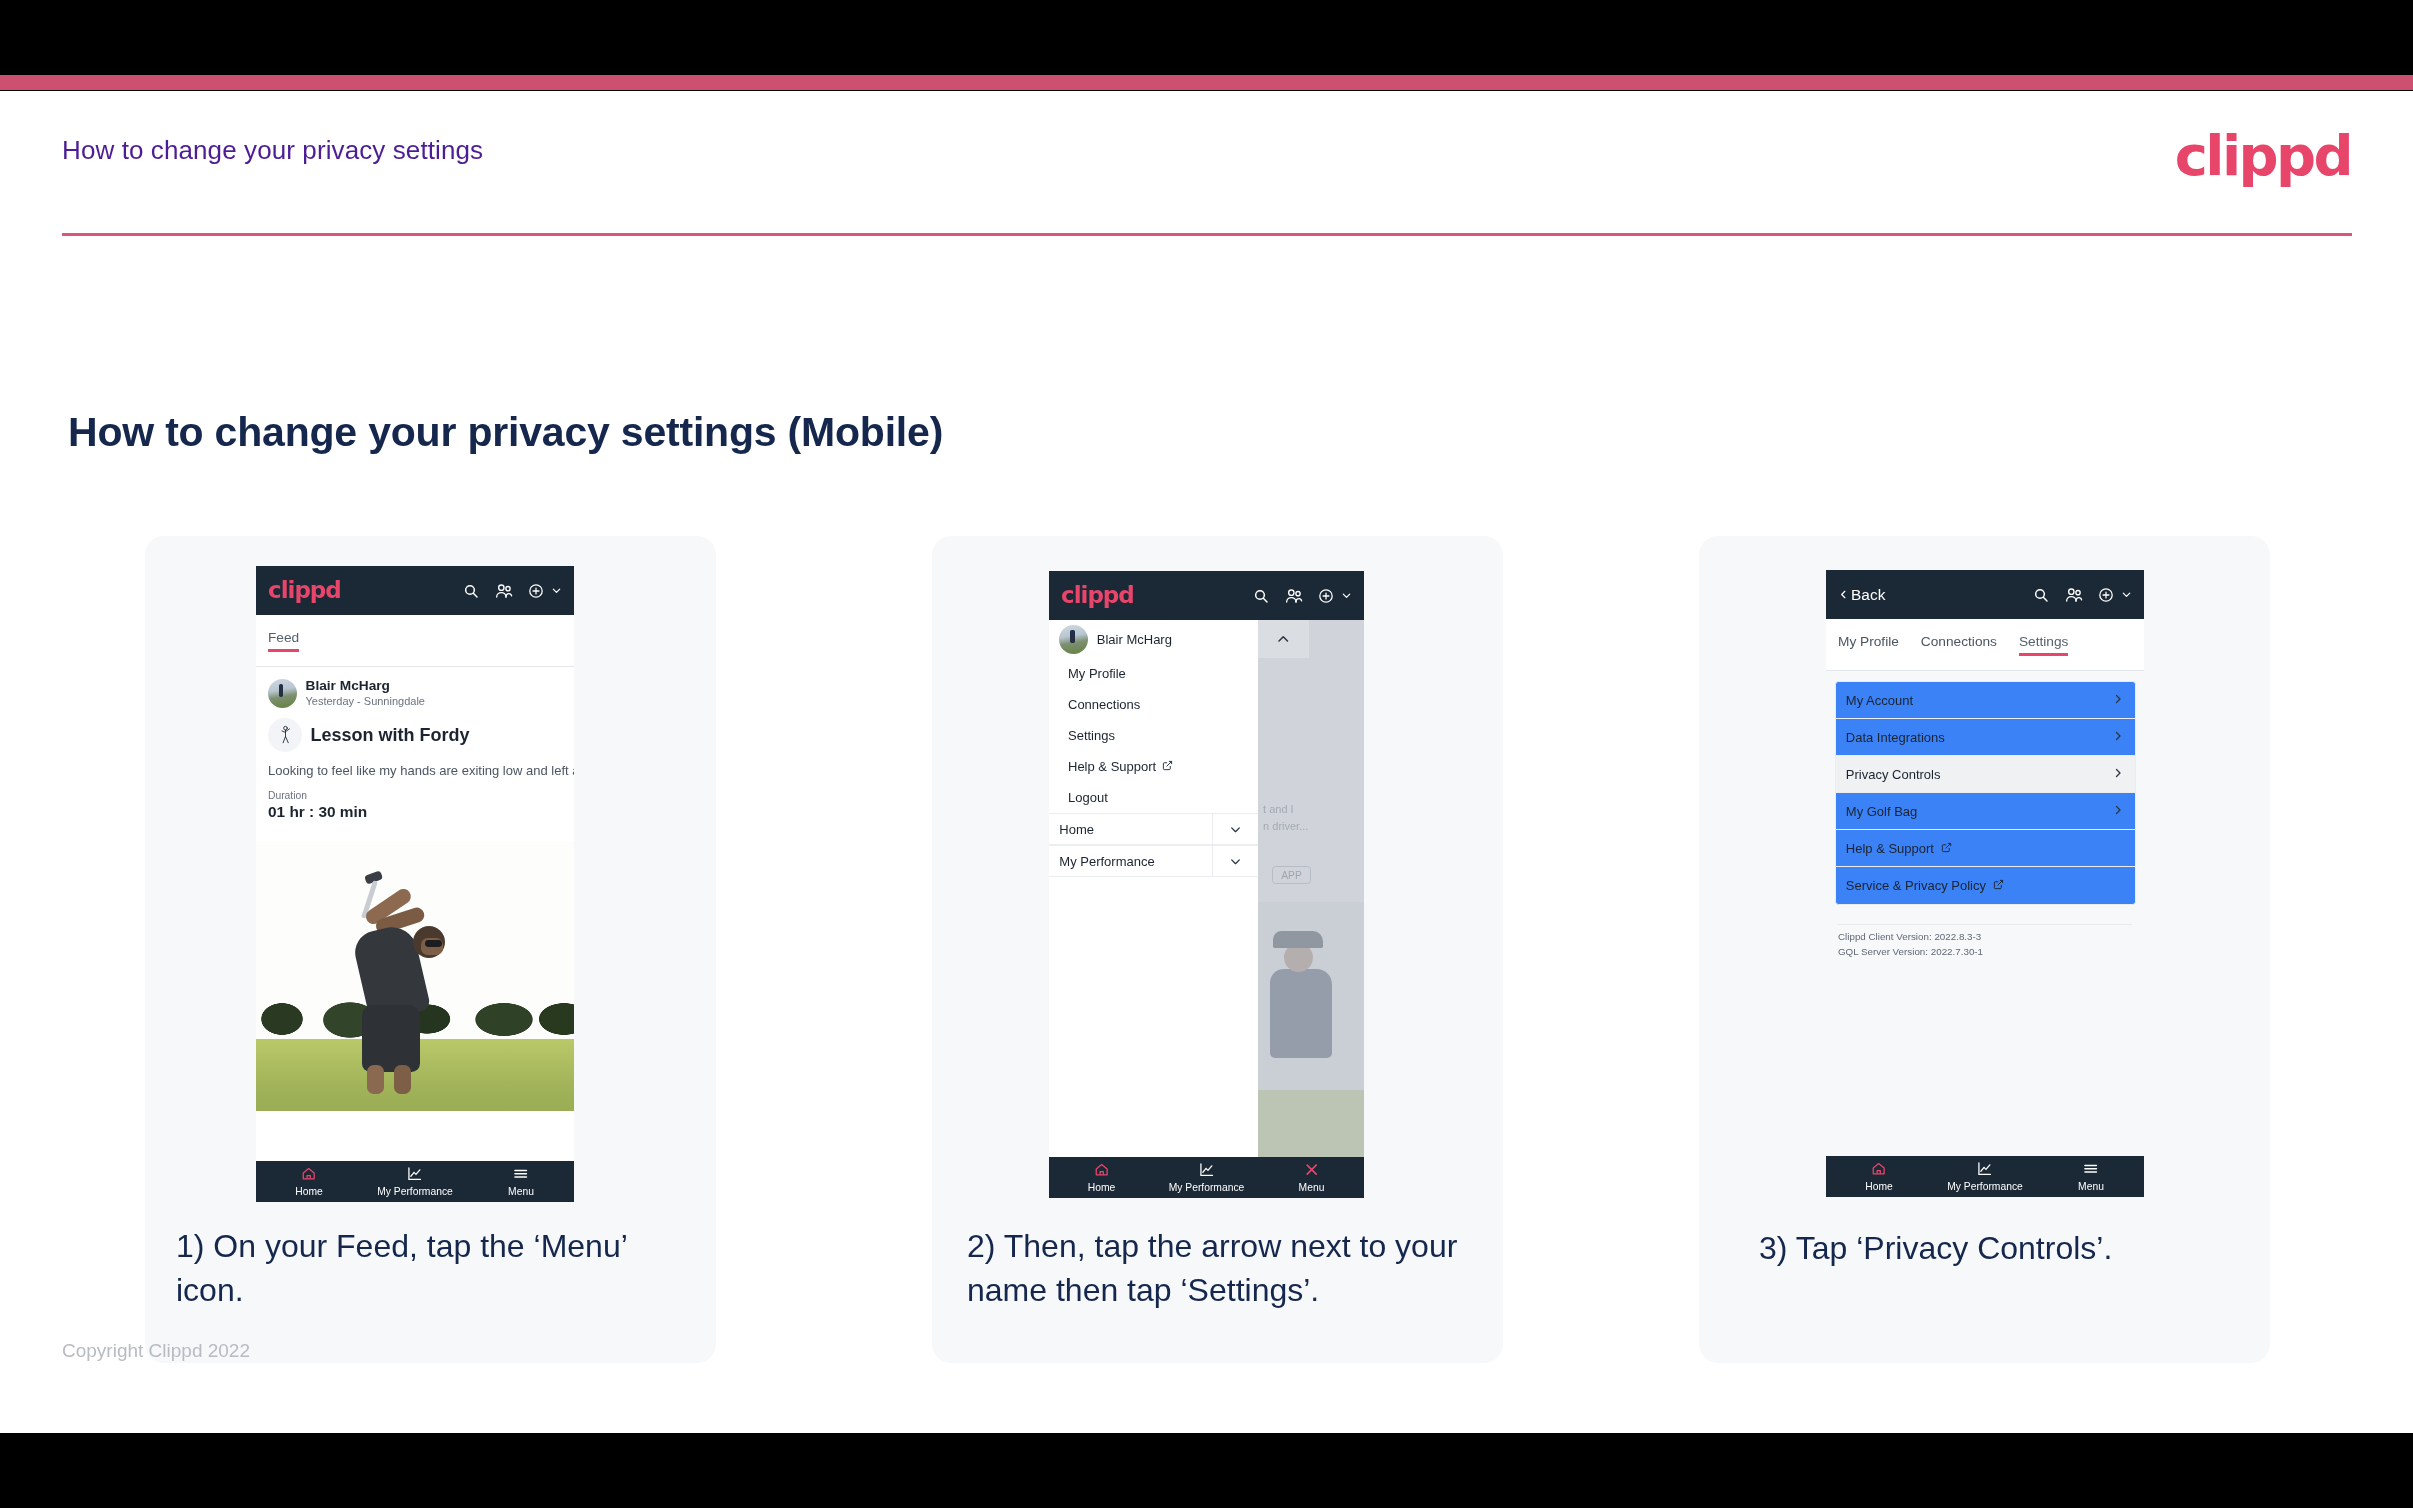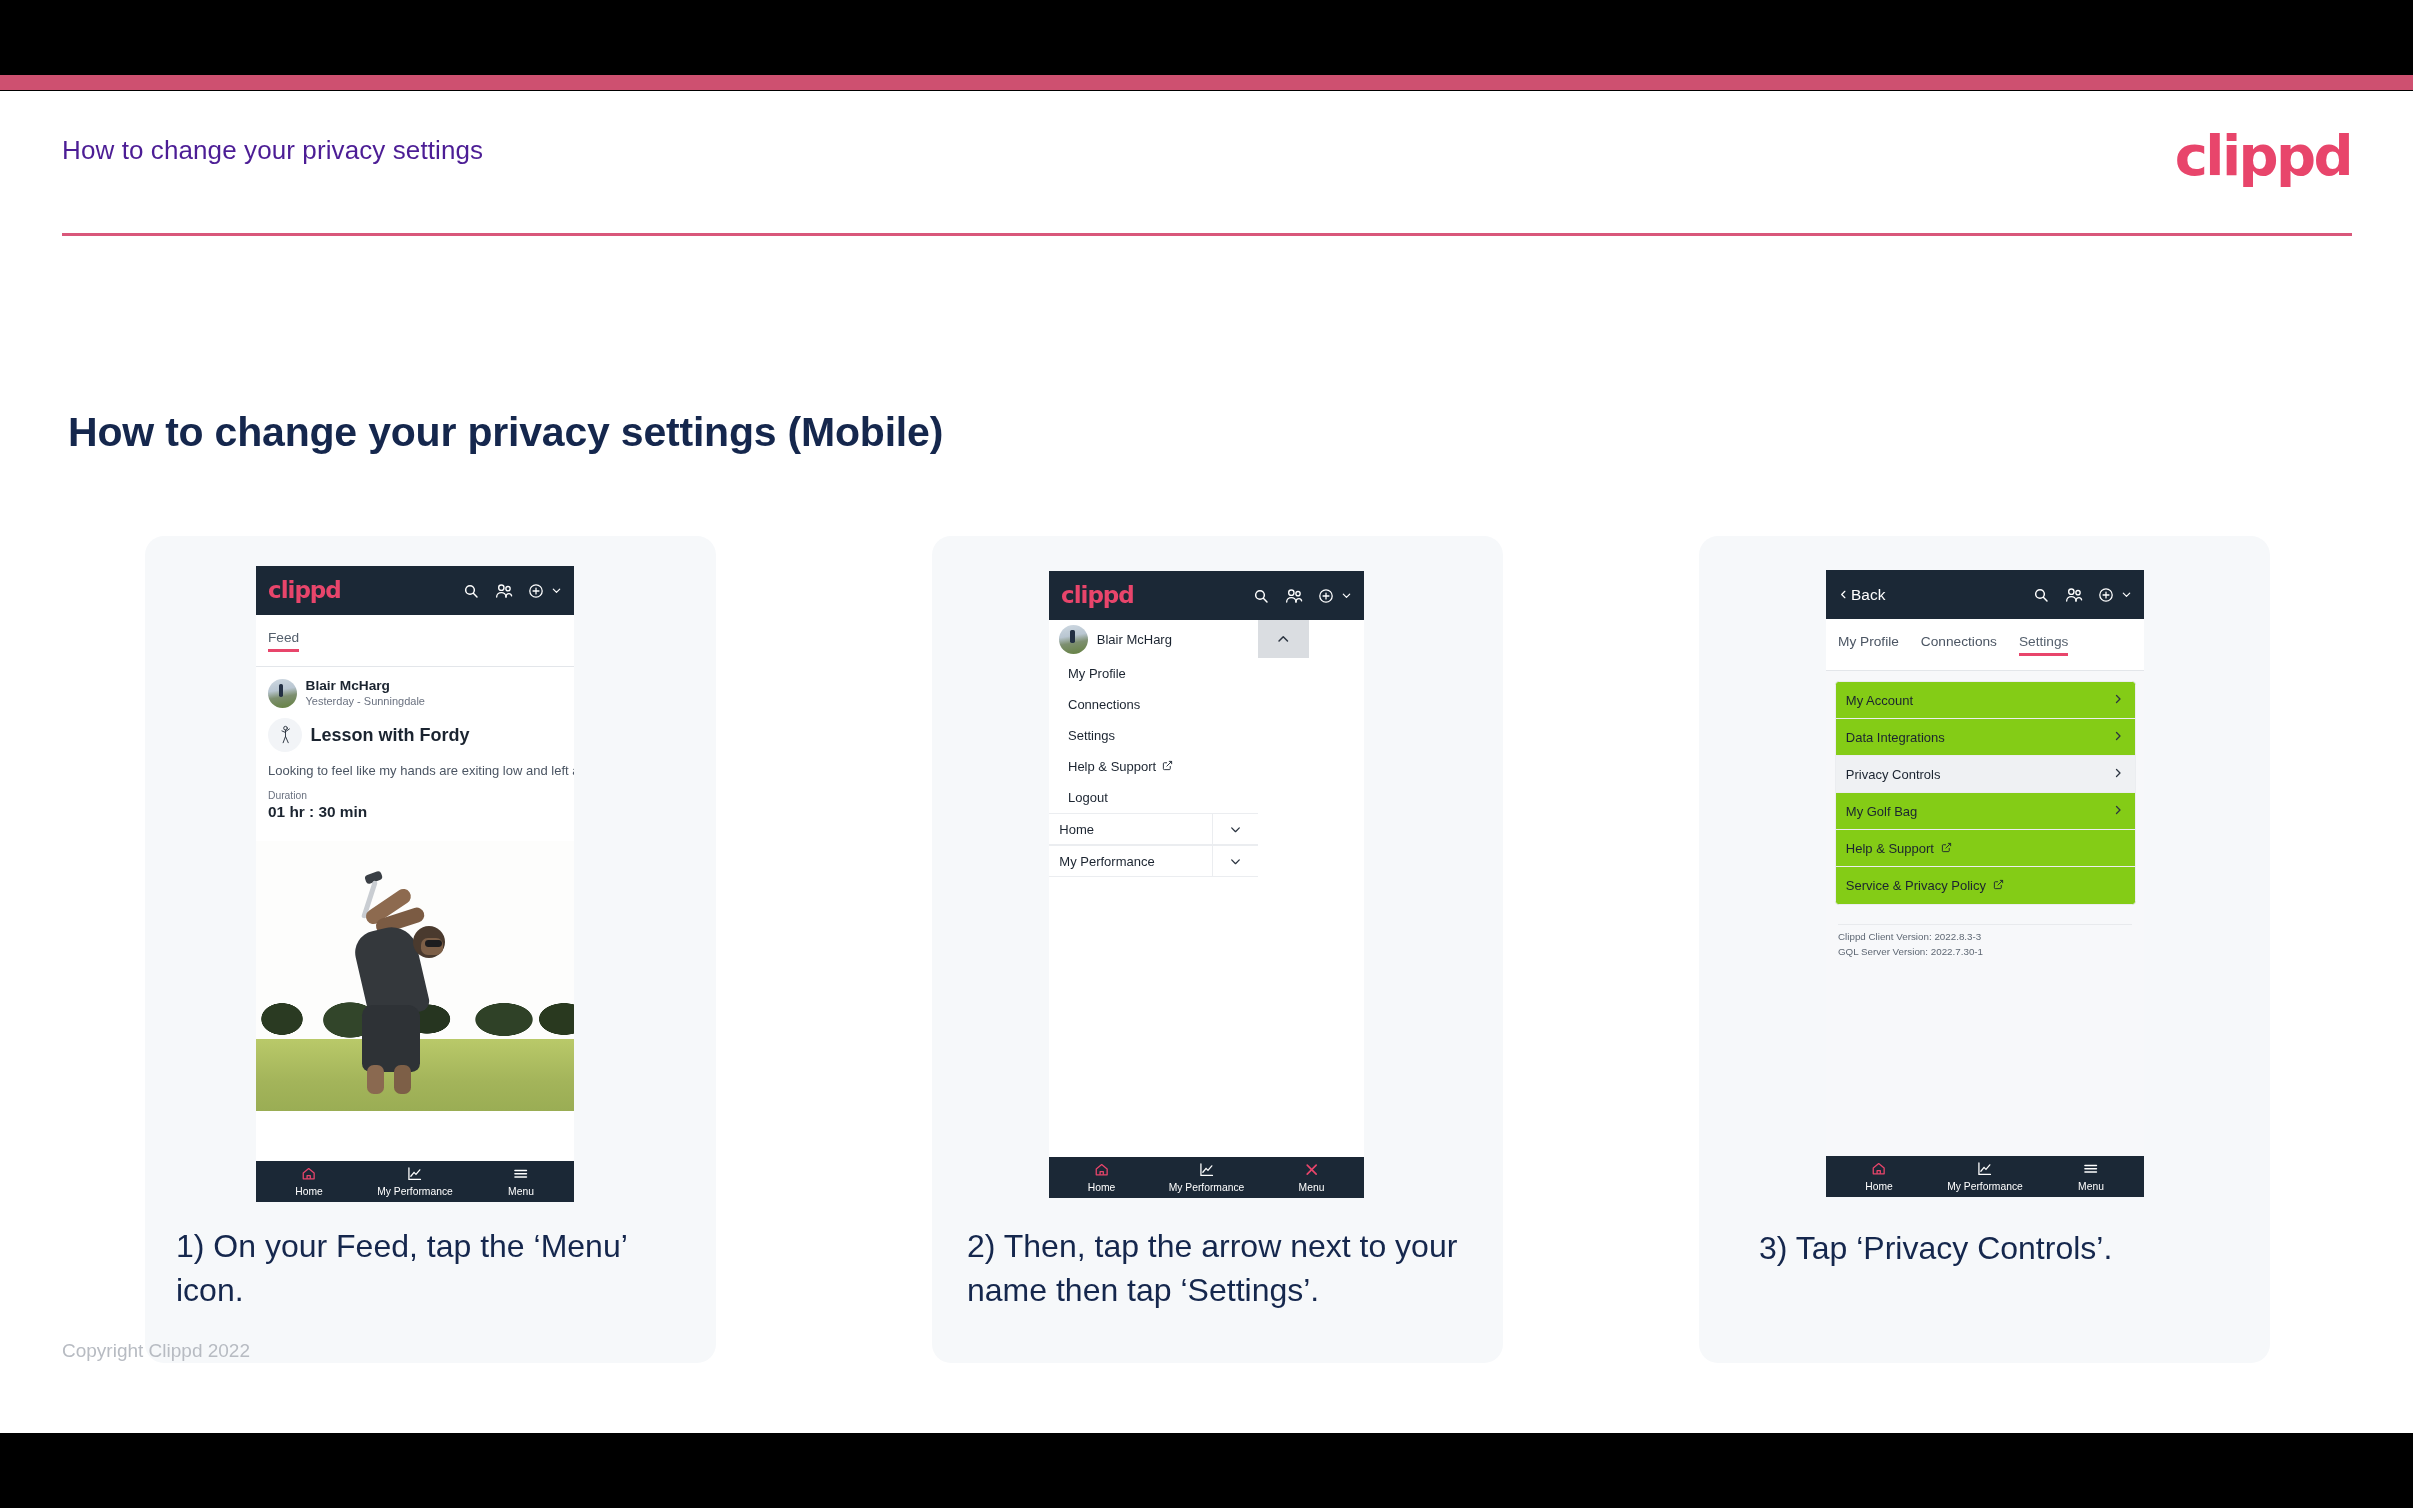--- a/index.html
+++ b/index.html
@@ -174,21 +174,21 @@
   }
   .bd-photo{position:absolute;left:0;right:0;top:282px;bottom:0;overflow:hidden;z-index:1;}
   .bd-sky{position:absolute;inset:0;background:#e8eaec;}
   .bd-grass{position:absolute;left:0;right:0;bottom:0;height:67px;background:#b7c775;}
   .bd-man{position:absolute;left:6.8px;top:29px;width:79px;height:154px;}
   .bd-cap{position:absolute;left:8.5px;top:0;width:50px;height:17px;background:#1c2432;border-radius:8.5px 10.3px 1.7px 1.7px;}
   .bd-head{position:absolute;left:19px;top:12px;width:29px;height:29px;background:#9a7b62;border-radius:50%;}
   .bd-body{position:absolute;left:5.1px;top:38px;width:62px;height:89px;background:#2e3a52;border-radius:13.7px 15.4px 5.1px 5.1px;}
 
   
-  .sec-list{margin:10.3px 8.5px 0 8.5px;background:#84cc16;border:0.9px solid #ebedf0;border-radius:3.4px;overflow:hidden;}
+  .sec-list{margin:10.3px 8.5px 0 8.5px;background:#3b82f6;border:0.9px solid #ebedf0;border-radius:3.4px;overflow:hidden;}
   .sec-row{
     height:37px;display:flex;align-items:center;padding:0 10.3px;font-size:13px;color:#1b2430;
     border-bottom:0.9px solid #ecedef;gap:6.8px;
   }
   .sec-row:last-child{border-bottom:none;}
   .sec-row.hl{background:#eff1f3;}
   .sec-row .chev-r{margin-left:auto;color:#2b3440;}
   .ver{margin:19px 12px 0 12px;padding-top:4px;border-top:0.9px solid #e8eaed;}
   .ver div{font-size:9.8px;color:#5f6874;line-height:1.55;}
 
@@ -357,20 +357,35 @@
             </svg>
         </span>
         <span style="margin-left:-8.5px">
           <svg width="11" height="11" viewBox="0 0 24 24" fill="none" stroke="#fff" stroke-width="2.6">
               <polyline points="5,9 12,16 19,9" stroke-linecap="round" stroke-linejoin="round"></polyline>
             </svg>
         </span>
       </div>
     </div>
 
+    <div class="backdrop">
+      <div class="bd-txt" style="white-space:pre-line">t and I
+n driver...</div>
+      <div class="bd-chip">APP</div>
+      <div class="bd-photo">
+        <div class="bd-sky"></div>
+          <div class="bd-grass"></div>
+        <div class="bd-man">
+          <div class="bd-body"></div>
+            <div class="bd-head"></div>
+            <div class="bd-cap"></div>
+        </div>
+      </div>
+      <div class="bd-veil"></div>
+    </div>
 
     <div class="caret-box">
       <svg width="14.5" height="14.5" viewBox="0 0 24 24" fill="none" stroke="#2b3440" stroke-width="2.5">
           <polyline points="5,15 12,8 19,15" stroke-linecap="round" stroke-linejoin="round"></polyline>
         </svg>
     </div>
 
     <div class="drawer">
       <div class="dr-user">
         <div class="avatar"></div>

